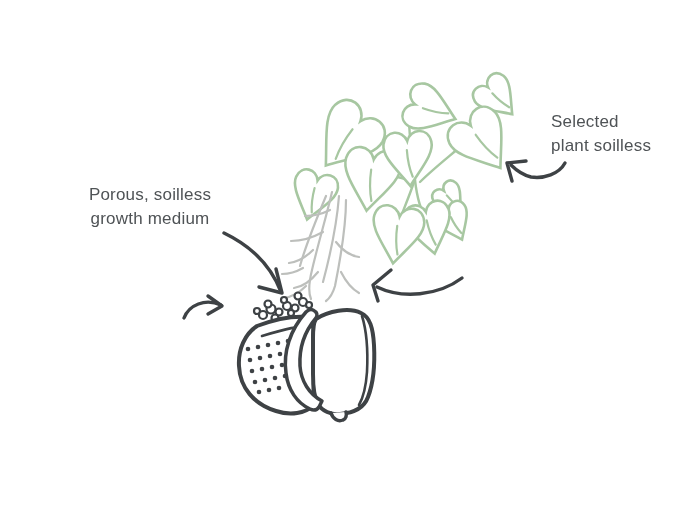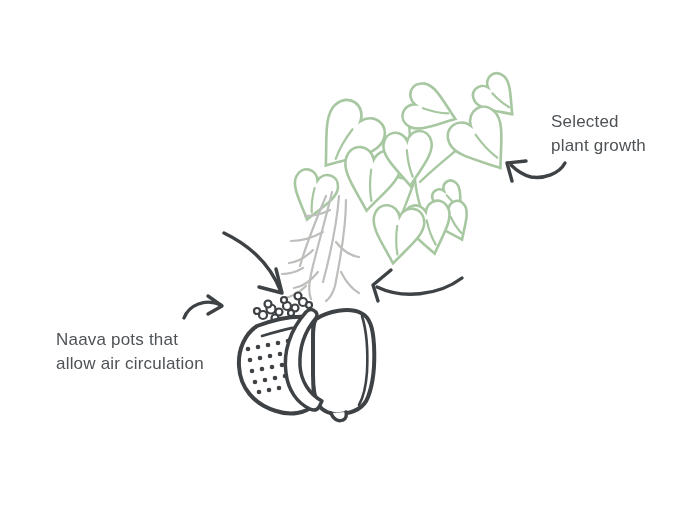--- a/index.html
+++ b/index.html
@@ -159,21 +159,21 @@
         <path class="arrow" d="M462,278 C438,296 402,299 377,287"></path>
         <path class="arrow" d="M391,270 L373,285 L378,301"></path>
       </g>
       <g>
         <path class="arrow" d="M565,163 C559,174 544,179 531,177 C523,175 516,170 511,165"></path>
         <path class="arrow" d="M512,181 L507,163 L526,161"></path>
       </g>
     </g>
   </svg>
 
+  <div class="label center" style="left:70px;top:183px;width:160px;">Porous, soilless
+growth medium</div>
 
   <div class="label" style="left:551px;top:110px;">Selected
-plant growth</div>
+plant soilless</div>
 
 
-  <div class="label" style="left:56px;top:328px;">Naava pots that
-allow air circulation</div>
 
 </div>
 
 </body></html>

